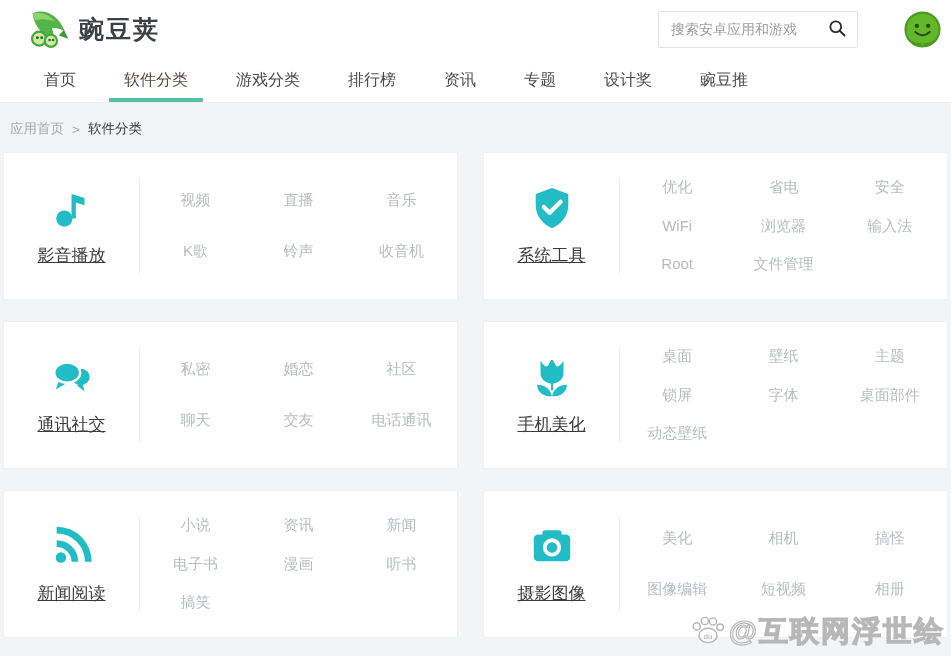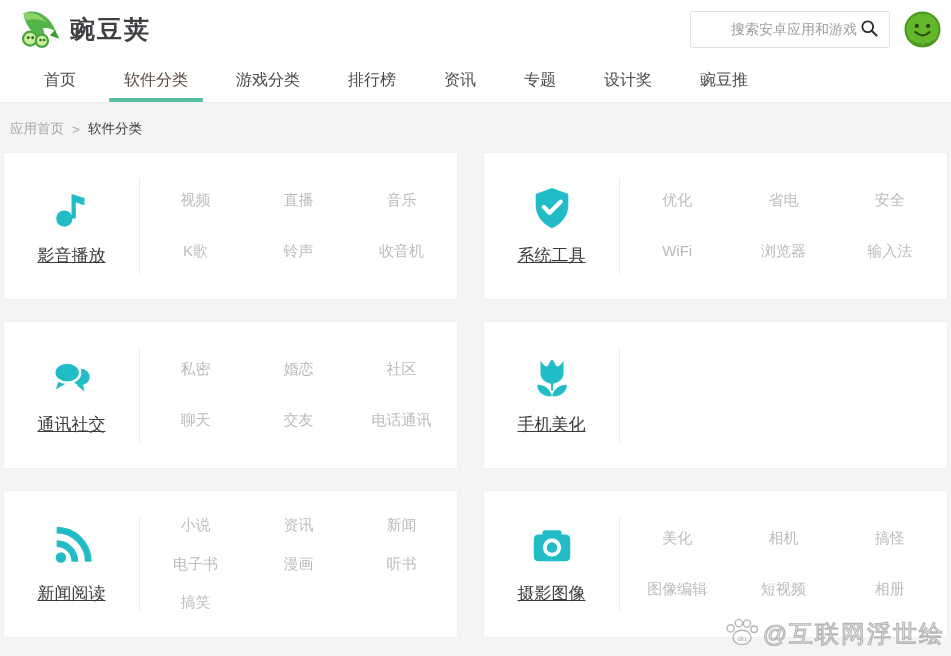--- a/index.html
+++ b/index.html
@@ -4,33 +4,34 @@
 <style>
   * { margin:0; padding:0; box-sizing:border-box; }
   html,body { width:951px; height:656px; overflow:hidden; }
   body {
     font-family:"Liberation Sans","DejaVu Sans",sans-serif;
     background:#f3f4f5; position:relative; color:#3e3e40;
   }
   
   .header {
     height:58px; background:#fff; display:flex; align-items:center;
-    padding:0 10px 0 20px;
+    padding:0 10px 0 29px;
+    gap:32px;
   }
   .logo { display:flex; align-items:center; gap:8px; }
   .logo svg { display:block; }
   .logo-text { font-size:25px; font-weight:bold; color:#3f4043; letter-spacing:2px; }
   .search-box {
     margin-left:auto; width:200px; height:37px; border:1px solid #e2e2e2;
     border-radius:2px; display:flex; align-items:center; padding:0 8px 0 12px;
     background:#fff;
   }
   .search-box input {
     border:none; outline:none; flex:1; font-size:14px; color:#444; min-width:0;
-    font-family:inherit; background:transparent;text-align:right;
+    font-family:inherit; background:transparent;
   }
   .search-box input::placeholder { color:#9b9b9b; }
   .search-btn { background:none; border:none; cursor:pointer; display:flex; padding:2px; }
   .avatar { margin-left:14px; width:37px; height:37px; border-radius:50%; overflow:hidden; cursor:pointer; }
   
   .nav {
     height:45px; background:#fff; display:flex; align-items:stretch;
     padding-left:44px; gap:48px; border-bottom:1px solid #ececec;
   }
   .nav-item {
@@ -73,21 +74,21 @@
   .sub-link {
     text-align:center; font-size:15px; color:#b9bcbe; text-decoration:none;
     cursor:pointer; white-space:nowrap;
   }
   
   .watermark {
     position:absolute; right:6px; bottom:4px; display:flex; align-items:center;
     gap:3px; pointer-events:none;
   }
   .watermark-text {
-    font-size:24px; font-weight:normal; letter-spacing:2px;
+    font-size:29px; font-weight:bold; letter-spacing:2px;
     color:rgba(230,230,230,0.25);
     -webkit-text-stroke:1.2px #b7b7b7;
   }
 </style>
 </head>
 <body>
 
 <header class="header">
   <div class="logo">
     <span>
@@ -200,20 +201,24 @@
         <div class="link-row">
           <a class="sub-link">优化</a>
           <a class="sub-link">省电</a>
           <a class="sub-link">安全</a>
         </div>
         <div class="link-row">
           <a class="sub-link">WiFi</a>
           <a class="sub-link">浏览器</a>
           <a class="sub-link">输入法</a>
         </div>
+        <div class="link-row">
+          <a class="sub-link">Root</a>
+          <a class="sub-link">文件管理</a>
+        </div>
       </div>
   </section>
     <section class="card">
     <div class="card-left">
       <span class="cat-icon">
           <svg width="46" height="46" viewBox="0 0 48 48">
       <ellipse cx="33" cy="24" rx="9.5" ry="8.5" fill="#22bcc6"></ellipse>
       <path d="M35 30 L37 39 L29 32.5 Z" fill="#22bcc6"></path>
       <path d="M11 26 L7 37 L19 30 Z" fill="#22bcc6"></path>
       <ellipse cx="19" cy="19.5" rx="13.5" ry="10.5" fill="#22bcc6" stroke="#fff" stroke-width="2.6"></ellipse>
@@ -241,20 +246,35 @@
           <svg width="46" height="46" viewBox="0 0 48 48" fill="#22bcc6">
       <path d="M12 7 c0 0 4 6 6 6 c3 0 4 -7 6 -7 c2 0 3 7 6 7 c2 0 6 -6 6 -6 v13 a12 11 0 0 1 -24 0 z"></path>
       <path d="M23 30 h2 v8 h-2 z"></path>
       <path d="M24 44 C22 35 14.5 32 8.5 32 C8.5 40 16 45 24 44 Z"></path>
       <path d="M24 44 C26 35 33.5 32 39.5 32 C39.5 40 32 45 24 44 Z"></path>
           </svg>
         </span>
       <h3 class="cat-title">手机美化</h3>
     </div>
     <div class="card-divider"></div>
+    <div class="card-links">
+        <div class="link-row">
+          <a class="sub-link">桌面</a>
+          <a class="sub-link">壁纸</a>
+          <a class="sub-link">主题</a>
+        </div>
+        <div class="link-row">
+          <a class="sub-link">锁屏</a>
+          <a class="sub-link">字体</a>
+          <a class="sub-link">桌面部件</a>
+        </div>
+        <div class="link-row">
+          <a class="sub-link">动态壁纸</a>
+        </div>
+      </div>
   </section>
     <section class="card">
     <div class="card-left">
       <span class="cat-icon">
           <svg width="46" height="46" viewBox="0 0 48 48">
       <circle cx="12.5" cy="36" r="5.5" fill="#22bcc6"></circle>
       <path d="M8 21.5 a19 19 0 0 1 19 19" fill="none" stroke="#22bcc6" stroke-width="7"></path>
       <path d="M8 7.5 a33 33 0 0 1 33 33" fill="none" stroke="#22bcc6" stroke-width="7"></path>
           </svg>
         </span>

